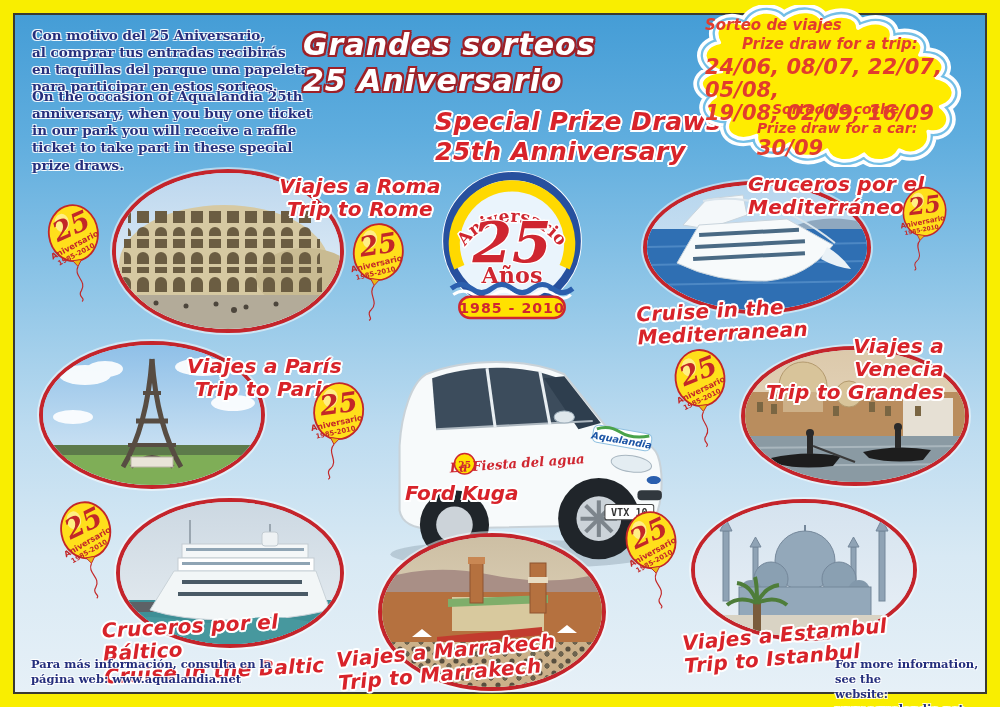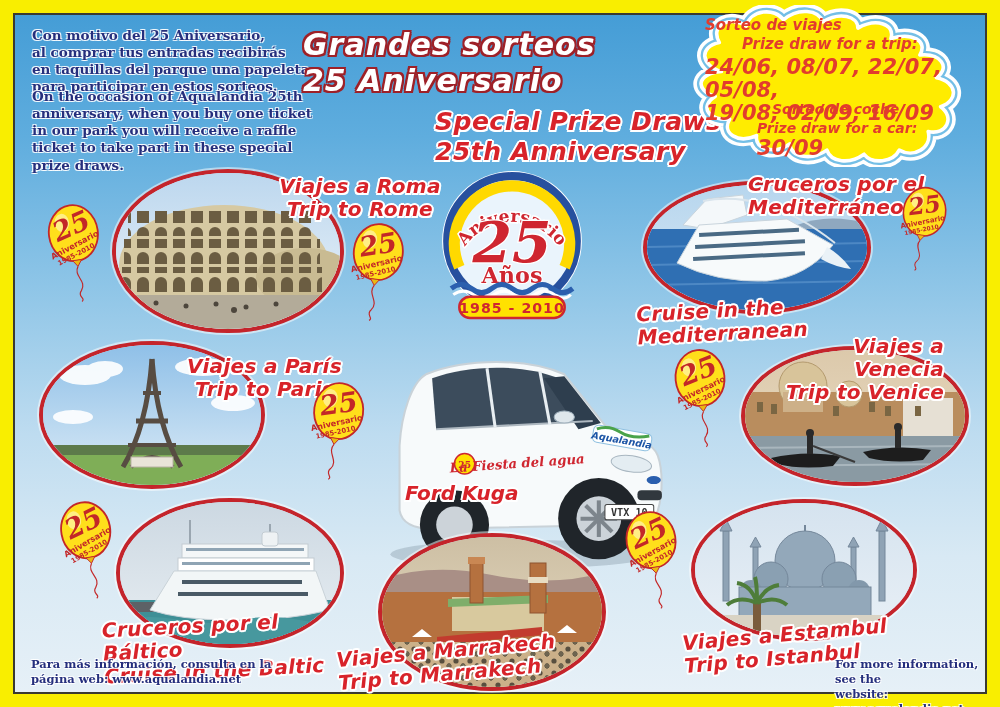--- a/index.html
+++ b/index.html
@@ -317,21 +317,21 @@
         <path d="M118,102 Q152,94 186,100 L178,110 Q148,114 124,108 Z" fill="#1d1d1d"></path>
         <rect x="62" y="86" width="6" height="18" fill="#2a2a2a"></rect>
           <circle cx="65" cy="83" r="4" fill="#2a2a2a"></circle>
         <rect x="150" y="80" width="6" height="18" fill="#2a2a2a"></rect>
           <circle cx="153" cy="77" r="4" fill="#2a2a2a"></circle>
         <line x1="68" y1="96" x2="110" y2="112" stroke="#3a3a3a" stroke-width="2"></line>
       </svg>
     </div>
     <div class="abs comic o-white dest-label" style="left:744px;top:298px;width:185px;text-align:right;margin-top:22px;">
       <span class="pre">Viajes a Venecia</span><br>
-      <span class="pre">Trip to Venice</span>
+      <span class="pre">Trip to Grandes</span>
     </div>
 
     <div class="abs oval" style="left:676px;top:484px;width:218px;height:134px;">
       <svg viewBox="0 0 218 134">
         <defs>
             <linearGradient id="isky" x1="0" y1="0" x2="0" y2="1">
           <stop offset="0" stop-color="#d5e3ef"></stop>
               <stop offset="1" stop-color="#e9f0f6"></stop>
         </linearGradient>
           </defs>

